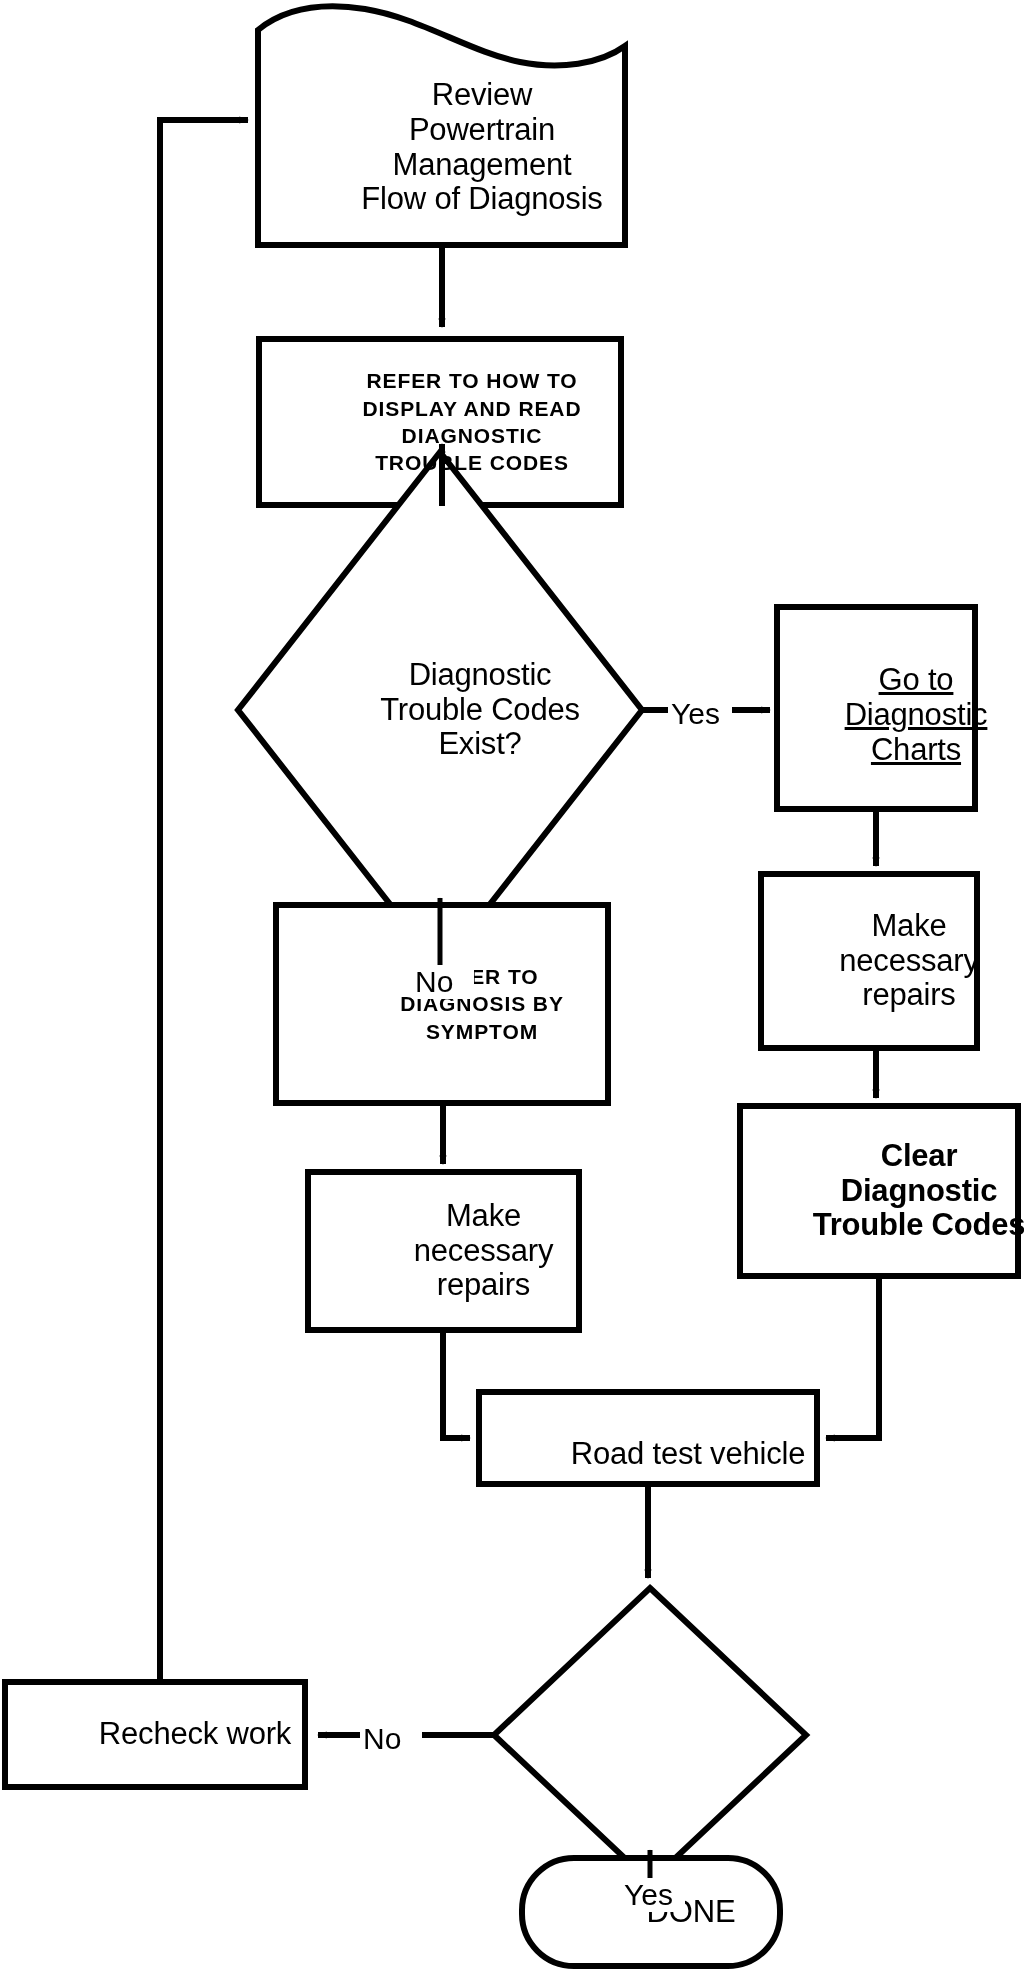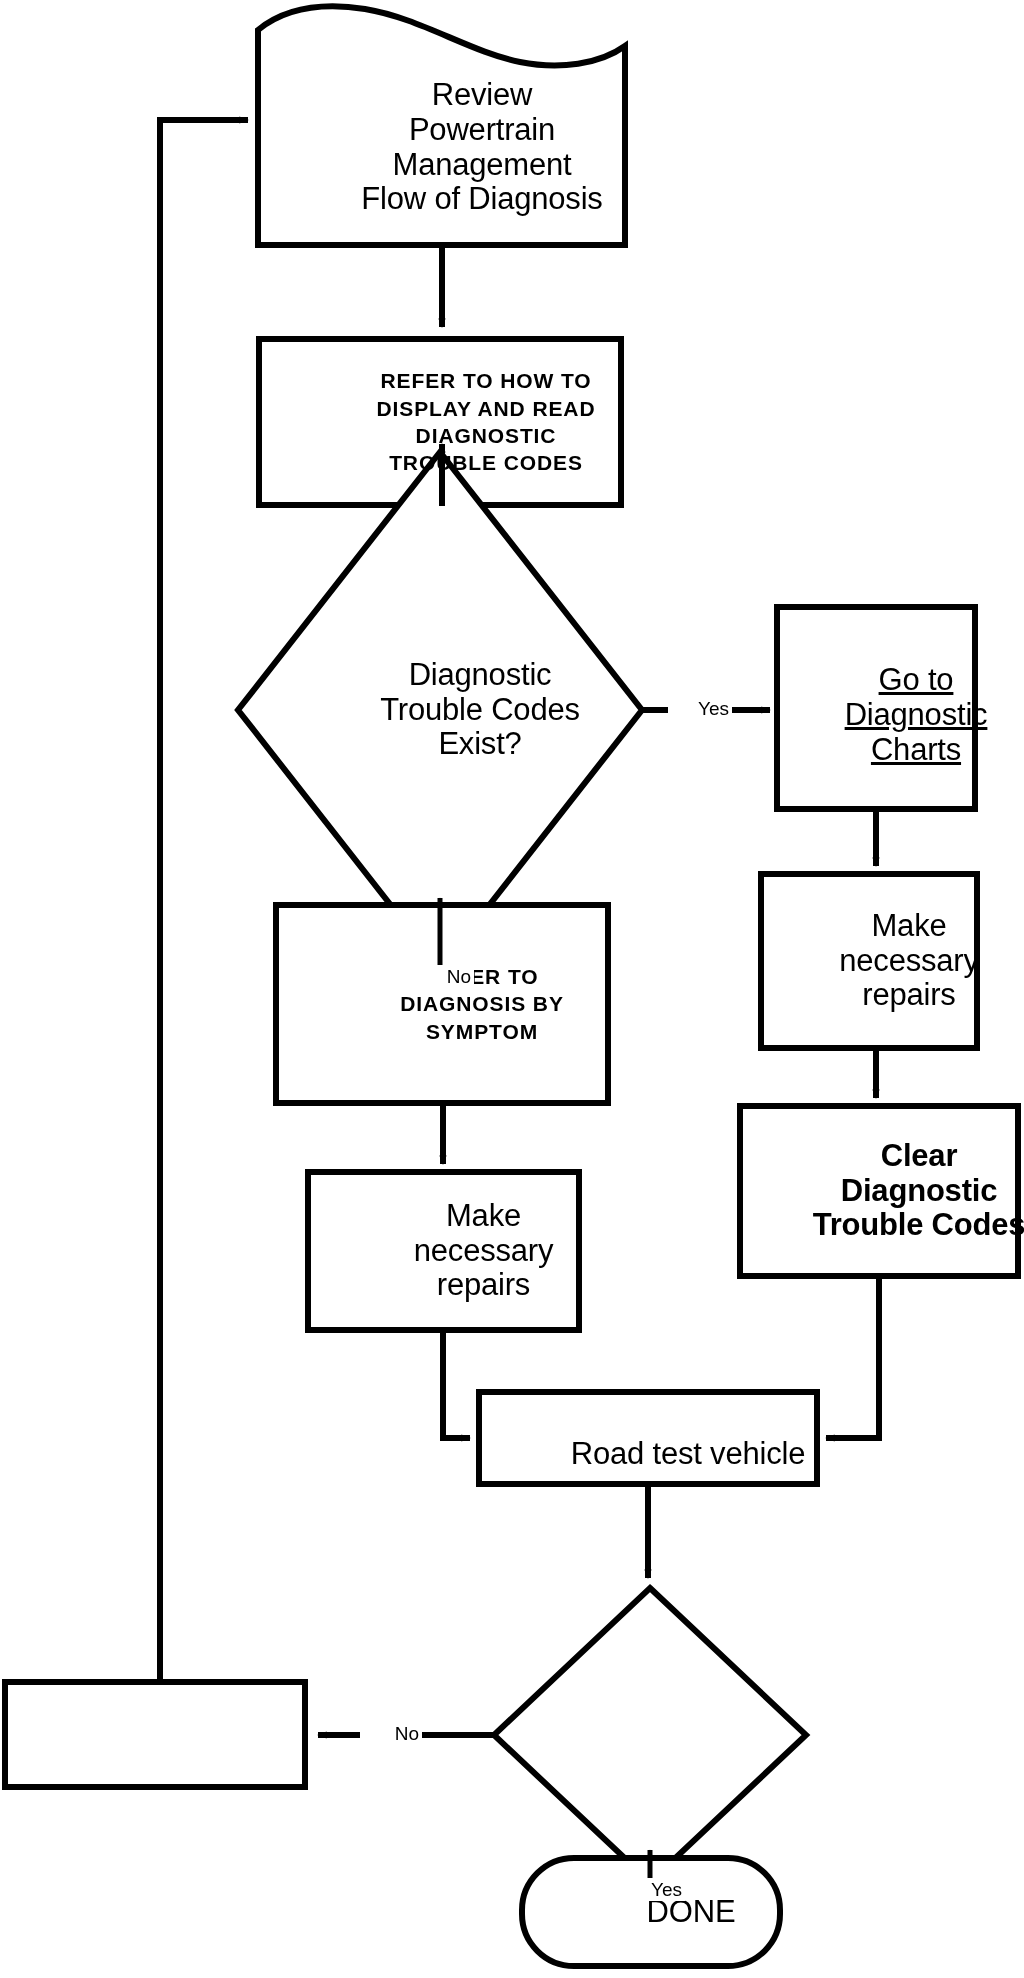--- a/index.html
+++ b/index.html
@@ -42,24 +42,24 @@
     letter-spacing: -0.2px;
   }
   .lbl-bold {
     font-size: 21px;
     font-weight: bold;
     letter-spacing: 0.9px;
     line-height: 1.30;
   }
   .edge-label {
     position: absolute;
-    font-size: 19px;
+    font-size: 30px;
     font-weight: 400;
     background: #ffffff;
-    text-align: right;
+    text-align: left;
     line-height: 1;
     pointer-events: none;
   }
 </style>
 </head>
 <body>
 
 <div id="flowchart-root">
 
   <svg class="chart-layer" viewBox="0 0 1024 1978">
@@ -156,21 +156,21 @@
 
      done --&gt;
     <path d="M650,1882 L650,1850" stroke="#000000" stroke-width="5" fill="none" marker-end="url(#arrowhead-sm)"></path>
   </svg>
 
   <div class="node-label lbl-regular" style="left:262px; top:60px; width:360px; height:175px;">Review
 Powertrain
 Management
 Flow of Diagnosis</div>
 
-  <div class="node-label lbl-bold" style="left:268px; top:342px; width:356px; height:160px;">REFER TO  HOW TO
+  <div class="node-label lbl-bold" style="left:254px; top:342px; width:356px; height:160px;">REFER TO  HOW TO
 DISPLAY AND  READ
 DIAGNOSTIC
 TROUBLE CODES</div>
 
   <div class="node-label lbl-regular" style="left:248px; top:640px; width:384px; height:140px;">Diagnostic
 Trouble Codes
 Exist?</div>
 
   <div class="node-label lbl-regular" style="left:779px; top:610px; width:194px; height:211px;text-decoration:underline;">Go to
 Diagnostic
@@ -188,20 +188,21 @@
 DIAGNOSIS BY
 SYMPTOM</div>
 
   <div class="node-label lbl-regular" style="left:310px; top:1175px; width:267px; height:152px;">Make
 necessary
 repairs</div>
 
   <div class="node-label lbl-regular" style="left:481px; top:1410px; width:334px; height:88px;">Road test vehicle</div>
 
 
+  <div class="node-label lbl-regular" style="left:7px; top:1684px; width:296px; height:101px;">Recheck work</div>
 
   <div class="node-label lbl-regular" style="left:524px; top:1860px; width:254px; height:104px;">DONE</div>
 
   <div class="edge-label" style="left:668px; top:697px; width:58px; padding:2px 3px;">Yes</div>
 
   <div class="edge-label" style="left:412px; top:965px; width:56px; padding:2px 3px;">No</div>
 
   <div class="edge-label" style="left:360px; top:1722px; width:56px; padding:2px 3px;">No</div>
 
   <div class="edge-label" style="left:621px; top:1878px; width:58px; padding:2px 3px;">Yes</div>

